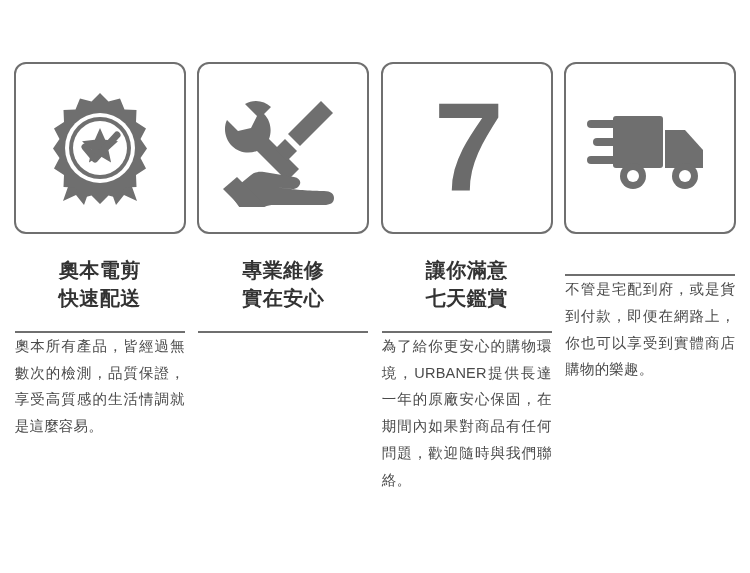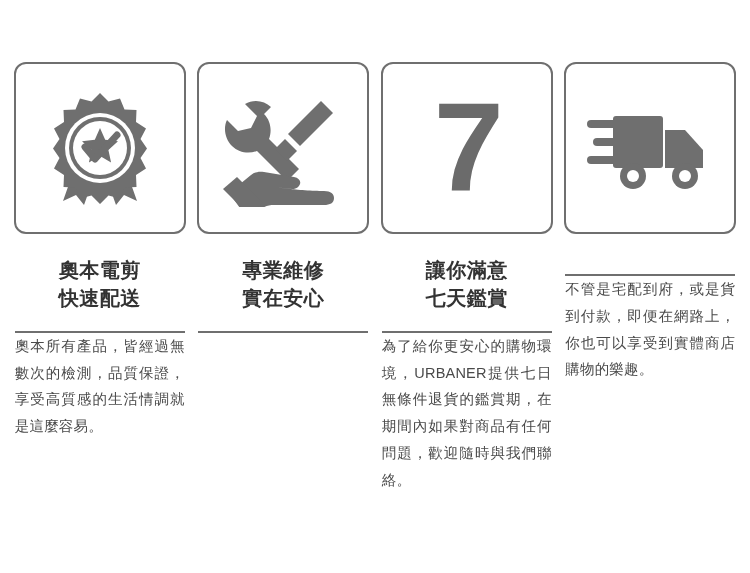--- a/index.html
+++ b/index.html
@@ -139,21 +139,21 @@
 
   <div class="feature">
     <div class="icon-box">
       <span class="seven-text">7</span>
     </div>
     <div class="title">
       <div>讓你滿意</div>
       <div>七天鑑賞</div>
     </div>
     <div class="rule"></div>
-    <div class="desc">為了給你更安心的購物環境，URBANER提供七日無條件退貨的鑑賞期，在期間內如果對商品有任何問題，歡迎隨時與我們聯絡。</div>
+    <div class="desc">為了給你更安心的購物環境，URBANER提供長達一年的原廠安心保固，在期間內如果對商品有任何問題，歡迎隨時與我們聯絡。</div>
   </div>
 
   <div class="feature">
     <div class="icon-box">
       <span>
         <svg width="126" height="100" viewBox="0 0 126 100" fill="none">
           <g fill="#6f6f6f">
 
             <rect x="0" y="22" width="30" height="8" rx="4"></rect>
             <rect x="6" y="40" width="24" height="8" rx="4"></rect>

